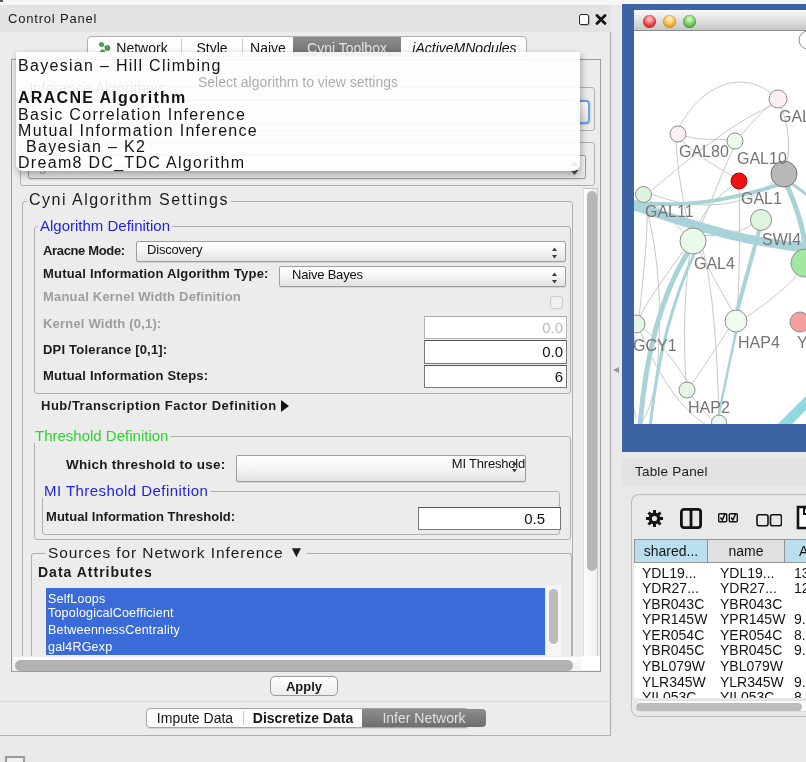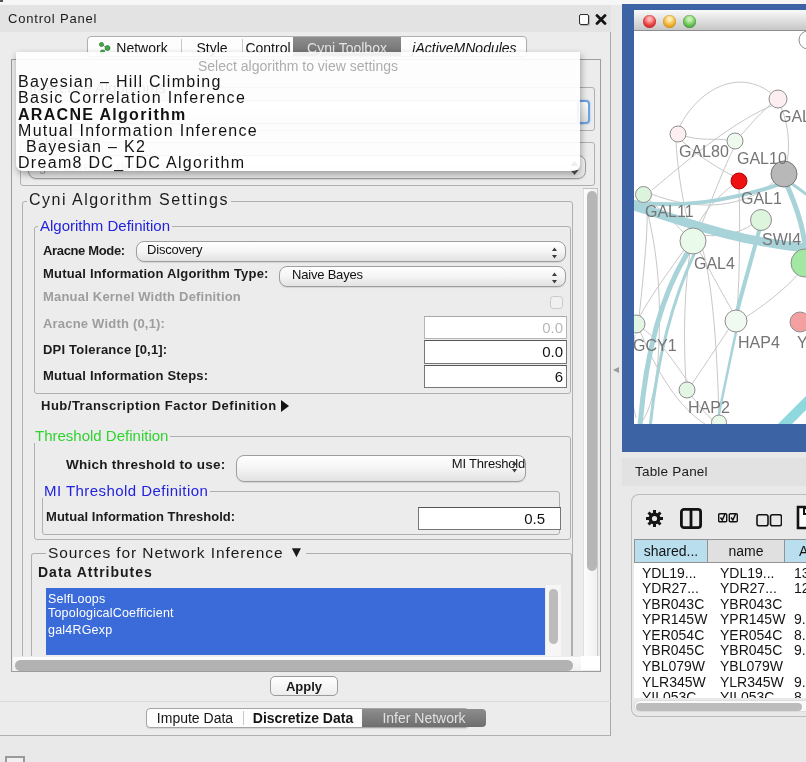--- a/index.html
+++ b/index.html
@@ -2,21 +2,21 @@
 <html><head>
 <meta charset="utf-8">
 <style>
 * { margin:0; padding:0; box-sizing:border-box; }
 html,body { width:806px; height:762px; overflow:hidden; }
 body { font-family:"Liberation Sans", sans-serif; background:#e9e9e9; position:relative; }
 .abs { position:absolute; }
 .lbl { position:absolute; font-size:13px; letter-spacing:0.2px; font-weight:bold; color:#1b1b1b; white-space:nowrap; }
 .lbl.dis { color:#9d9d9d; }
 .combo {
-  position:absolute; border:1px solid #9e9e9e; border-radius:8px;
+  position:absolute; border:1px solid #9e9e9e; border-radius:2px;
   background:linear-gradient(#ffffff, #f4f4f4 50%, #e2e2e2);
   box-shadow:0 1px 1px rgba(0,0,0,0.1);
   font-size:13px; letter-spacing:-0.2px; color:#111; padding-left:10px; white-space:nowrap;
 }
 .stp { position:absolute; right:6px; width:9px; }
 .input {
   position:absolute; background:#fff; border:1px solid #777; border-top-color:#555;
   font-size:15px; color:#111; text-align:right; padding-right:3px; white-space:nowrap;
 }
 .input.dis { border:1px solid #b5b5b5; border-top-color:#a8a8a8; color:#b9b9b9; }
@@ -46,21 +46,21 @@
       <path d="M3.5 3.5 L9.5 7 L4.5 11" stroke="#999" stroke-width="1" fill="none"></path>
       <circle cx="3.5" cy="3.5" r="2.1" fill="#44a848" stroke="#2c7c30" stroke-width="0.7"></circle>
       <circle cx="9.5" cy="7" r="2.5" fill="#44a848" stroke="#2c7c30" stroke-width="0.7"></circle>
       <circle cx="4.5" cy="11" r="2.1" fill="#44a848" stroke="#2c7c30" stroke-width="0.7"></circle>
     </svg>
     <span style="margin-left:15px;">Network</span>
   </div>
   <div class="vsep" style="left:93px;"></div>
   <div class="seg" style="left:94px;width:60px;line-height:23px;">Style</div>
   <div class="vsep" style="left:154px;"></div>
-  <div class="seg" style="left:155px;width:50px;line-height:23px;">Control</div>
+  <div class="seg" style="left:155px;width:50px;line-height:23px;">Naive</div>
   <div class="seg" style="left:205px;width:108px;line-height:23px;background:linear-gradient(#8d8d8d,#6f6f6f);color:#e4e4e4;">Cyni Toolbox</div>
   <div class="seg" style="left:313px;width:127px;line-height:23px;font-style:italic;">jActiveMNodules</div>
 </div>
 
 <div class="abs" style="left:11px;top:59px;width:590px;height:613px;border:1px solid #9d9d9d;background:#ececec;"></div>
 
 <div class="gb" style="left:20px;top:87px;width:575px;height:44px;">
   <div class="gt" style="left:6px;color:#444;">Inference Algorithms</div>
 </div>
 <div class="combo" style="left:28px;top:100px;width:560px;height:24px;line-height:22px;color:#a9a9a9;"></div>
@@ -96,21 +96,21 @@
   </div>
   <div class="lbl" style="left:43px;top:265.5px;">Mutual Information Algorithm Type:</div>
   <div class="combo" style="left:279px;top:266px;width:287px;height:21px;line-height:16px;padding-left:12px;">Naive Bayes
     <svg class="stp" style="top:4.5px;" width="9" height="12" viewBox="0 0 9 12">
           <path d="M4.5 0.5 L7 4 L2 4 Z" fill="#3c3c3c"></path>
           <path d="M4.5 11.5 L7 8 L2 8 Z" fill="#3c3c3c"></path>
         </svg>
   </div>
   <div class="lbl dis" style="left:43px;top:289px;">Manual Kernel Width Definition</div>
   <div class="abs" style="left:550px;top:296px;width:13px;height:13px;background:#f0f0f0;border:1px solid #c9c9c9;border-radius:3.5px;"></div>
-  <div class="lbl dis" style="left:43px;top:316px;">Aracne Width (0,1):</div>
+  <div class="lbl dis" style="left:43px;top:316px;">Kernel Width (0,1):</div>
   <div class="input dis" style="left:424px;top:316px;width:143px;height:23px;line-height:21px;">0.0</div>
   <div class="lbl" style="left:43px;top:342px;">DPI Tolerance [0,1]:</div>
   <div class="input" style="left:424px;top:340px;width:143px;height:24px;line-height:22px;">0.0</div>
   <div class="lbl" style="left:43px;top:368px;">Mutual Information Steps:</div>
   <div class="input" style="left:424px;top:365px;width:143px;height:23px;line-height:21px;">6</div>
 
   <div class="lbl" style="left:41px;top:398px;letter-spacing:0.5px;">Hub/Transcription Factor Definition</div>
   <svg class="abs" style="left:279px;top:399px;" width="11" height="14" viewBox="0 0 11 14">
         <path d="M2 1 L10 7 L2 13 Z" fill="#141414"></path>
       </svg>
@@ -131,20 +131,21 @@
   <div class="lbl" style="left:46px;top:509px;letter-spacing:0.05px;">Mutual Information Threshold:</div>
   <div class="input" style="left:418px;top:507px;width:143px;height:23px;line-height:21px;padding-right:15px;">0.5</div>
 
   <div class="gb" style="left:31px;top:553px;width:541px;height:120px;border-bottom:none;border-radius:3px 3px 0 0;">
     <div class="gt" style="left:14px;color:#1b1b1b;font-size:15.5px;line-height:15.5px;letter-spacing:0.9px;top:-9px;font-weight:normal;">Sources for Network Inference <span style="display:inline-block;transform:translateY(-1px);letter-spacing:0;">▼</span></div>
   </div>
   <div class="lbl" style="left:38px;top:564px;font-size:14px;letter-spacing:1px;">Data Attributes</div>
   <div class="abs" style="left:46px;top:587.5px;width:499px;height:67.5px;background:#3a6bd8;color:#fff;font-size:12.5px;letter-spacing:0.2px;overflow:hidden;">
     <div style="height:17px;line-height:16px;padding:3px 0 0 2px;">SelfLoops</div>
     <div style="height:17px;line-height:17px;padding-left:2px;">TopologicalCoefficient</div>
+    <div style="height:17px;line-height:17px;padding-left:2px;">BetweennessCentrality</div>
     <div style="height:17px;line-height:17px;padding-left:2px;">gal4RGexp</div>
   </div>
   <div class="abs" style="left:546px;top:585px;width:15px;height:71px;background:#f6f6f6;">
     <div class="abs" style="left:3px;top:4px;width:9px;height:55px;background:#bcbcbc;border-radius:4.5px;"></div>
   </div>
 
 </div>
 </div>
 
 <div class="abs" style="left:583px;top:189px;width:15px;height:467px;background:linear-gradient(90deg,#fcfcfc,#f0f0f0);border-left:1px solid #e0e0e0;border-right:1px solid #c9c9c9;">
@@ -161,24 +162,24 @@
 <div class="abs" style="left:0;top:701px;width:611px;height:1px;background:#d9d9d9;"></div>
 
 <div class="abs" style="left:146px;top:708px;width:323px;height:20px;background:#fdfdfd;border:1px solid #a5a5a5;border-radius:4px;box-shadow:0 1px 1px rgba(0,0,0,0.1);">
   <div class="seg" style="left:0;width:96px;line-height:18px;font-weight:normal;">Impute Data</div>
   <div class="vsep" style="left:96px;top:2px;height:14px;"></div>
   <div class="seg" style="left:97px;width:118px;line-height:18px;font-weight:bold;">Discretize Data</div>
   <div class="seg" style="left:215px;width:124px;line-height:18px;background:linear-gradient(#8d8d8d,#6e6e6e);border-radius:0 4px 4px 0;color:#e0e0e0;">Infer Network</div>
 </div>
 
 <div class="abs" style="left:16px;top:52px;width:564px;height:119px;background:rgba(255,255,255,0.9);border-radius:0 0 7px 7px;box-shadow:1px 3px 7px rgba(0,0,0,0.35);font-size:16px;letter-spacing:1.3px;color:#131313;padding-top:6px;">
+  <div style="height:16.2px;line-height:16px;padding-left:2px;">Bayesian – Hill Climbing</div>
   <div style="height:16.2px;text-align:center;color:#adadad;line-height:17px;font-size:14px;letter-spacing:0;">Select algorithm to view settings</div>
-  <div style="height:16.2px;line-height:16px;padding-left:2px;">Bayesian – Hill Climbing</div>
+  <div style="height:16.2px;line-height:16px;padding-left:2px;font-weight:bold;">ARACNE Algorithm</div>
   <div style="height:16.2px;line-height:16px;padding-left:2px;">Basic Correlation Inference</div>
-  <div style="height:16.2px;line-height:16px;padding-left:2px;font-weight:bold;">ARACNE Algorithm</div>
   <div style="height:16.2px;line-height:16px;padding-left:2px;">Mutual Information Inference</div>
   <div style="height:16.2px;line-height:16px;padding-left:10px;">Bayesian – K2</div>
   <div style="height:16.2px;line-height:16px;padding-left:2px;">Dream8 DC_TDC Algorithm</div>
 </div>
 
 <div class="abs" style="left:5px;top:756px;width:20px;height:6px;border:2px solid #9a9a9a;border-bottom:none;background:#f0f0f0;"></div>
 
 <svg class="abs" style="left:612px;top:366px;" width="8" height="8" viewBox="0 0 8 8">
     <path d="M1 4 L7 1 L7 7 Z" fill="#9a9a9a"></path>
   </svg>

